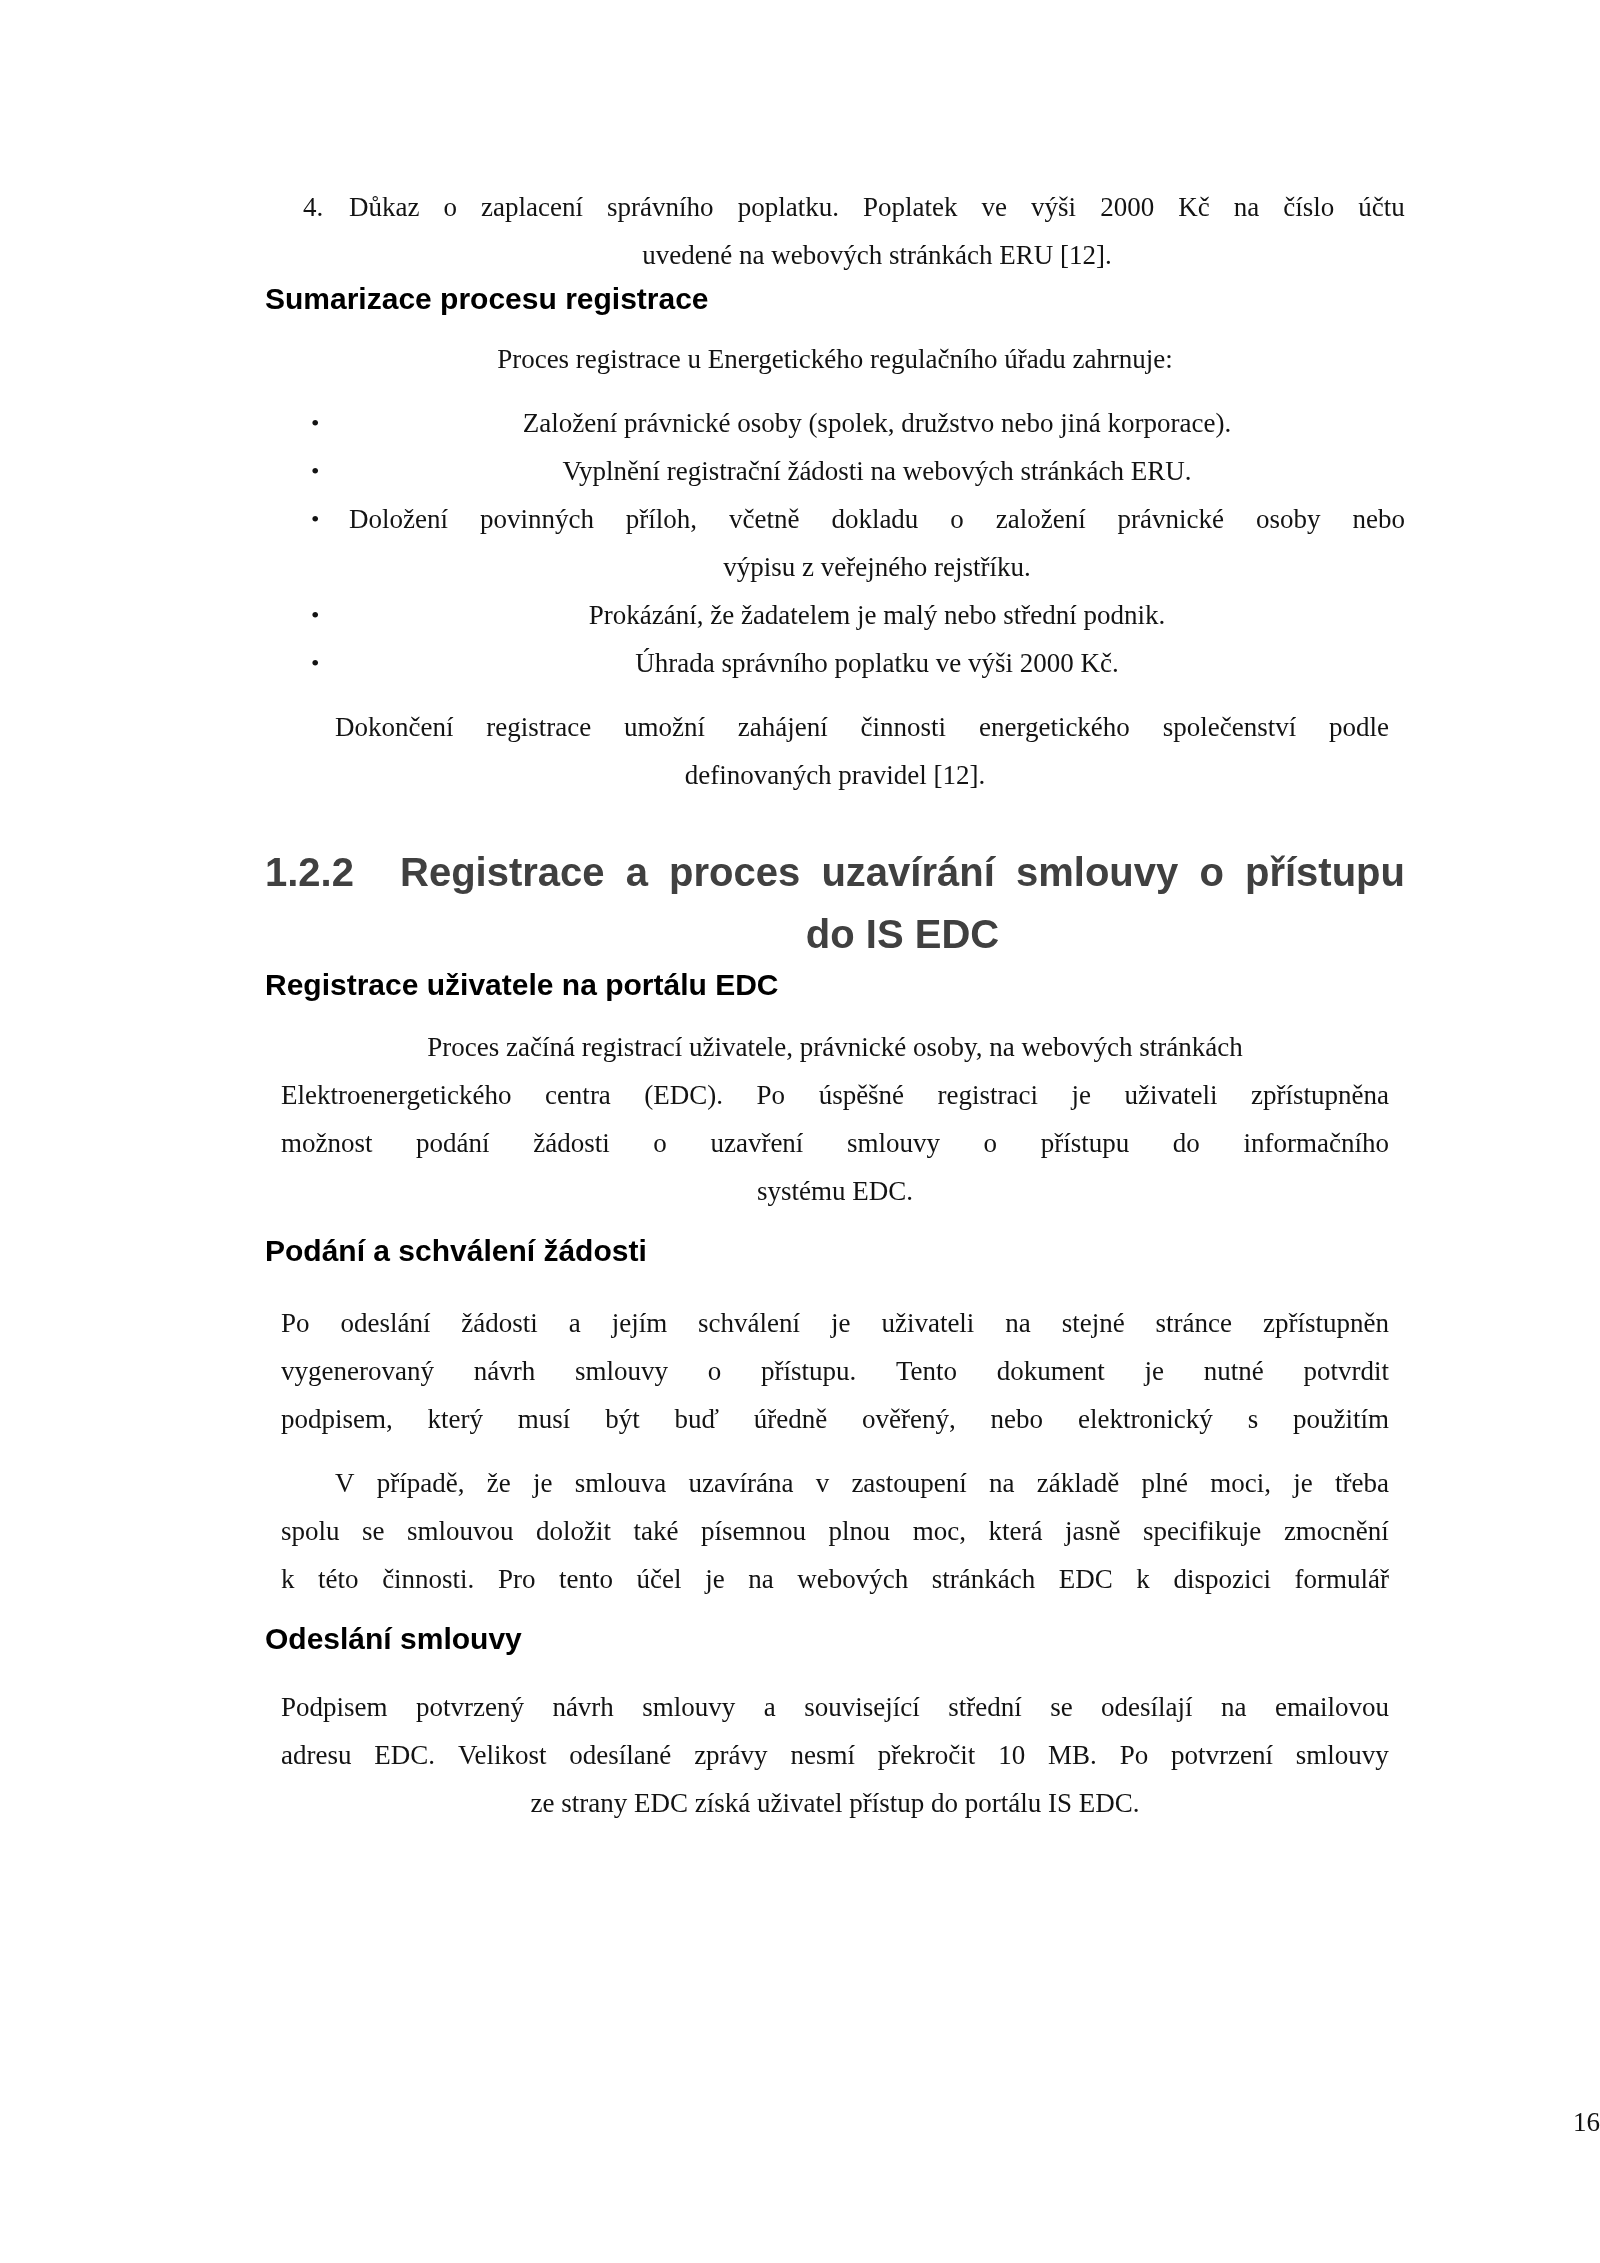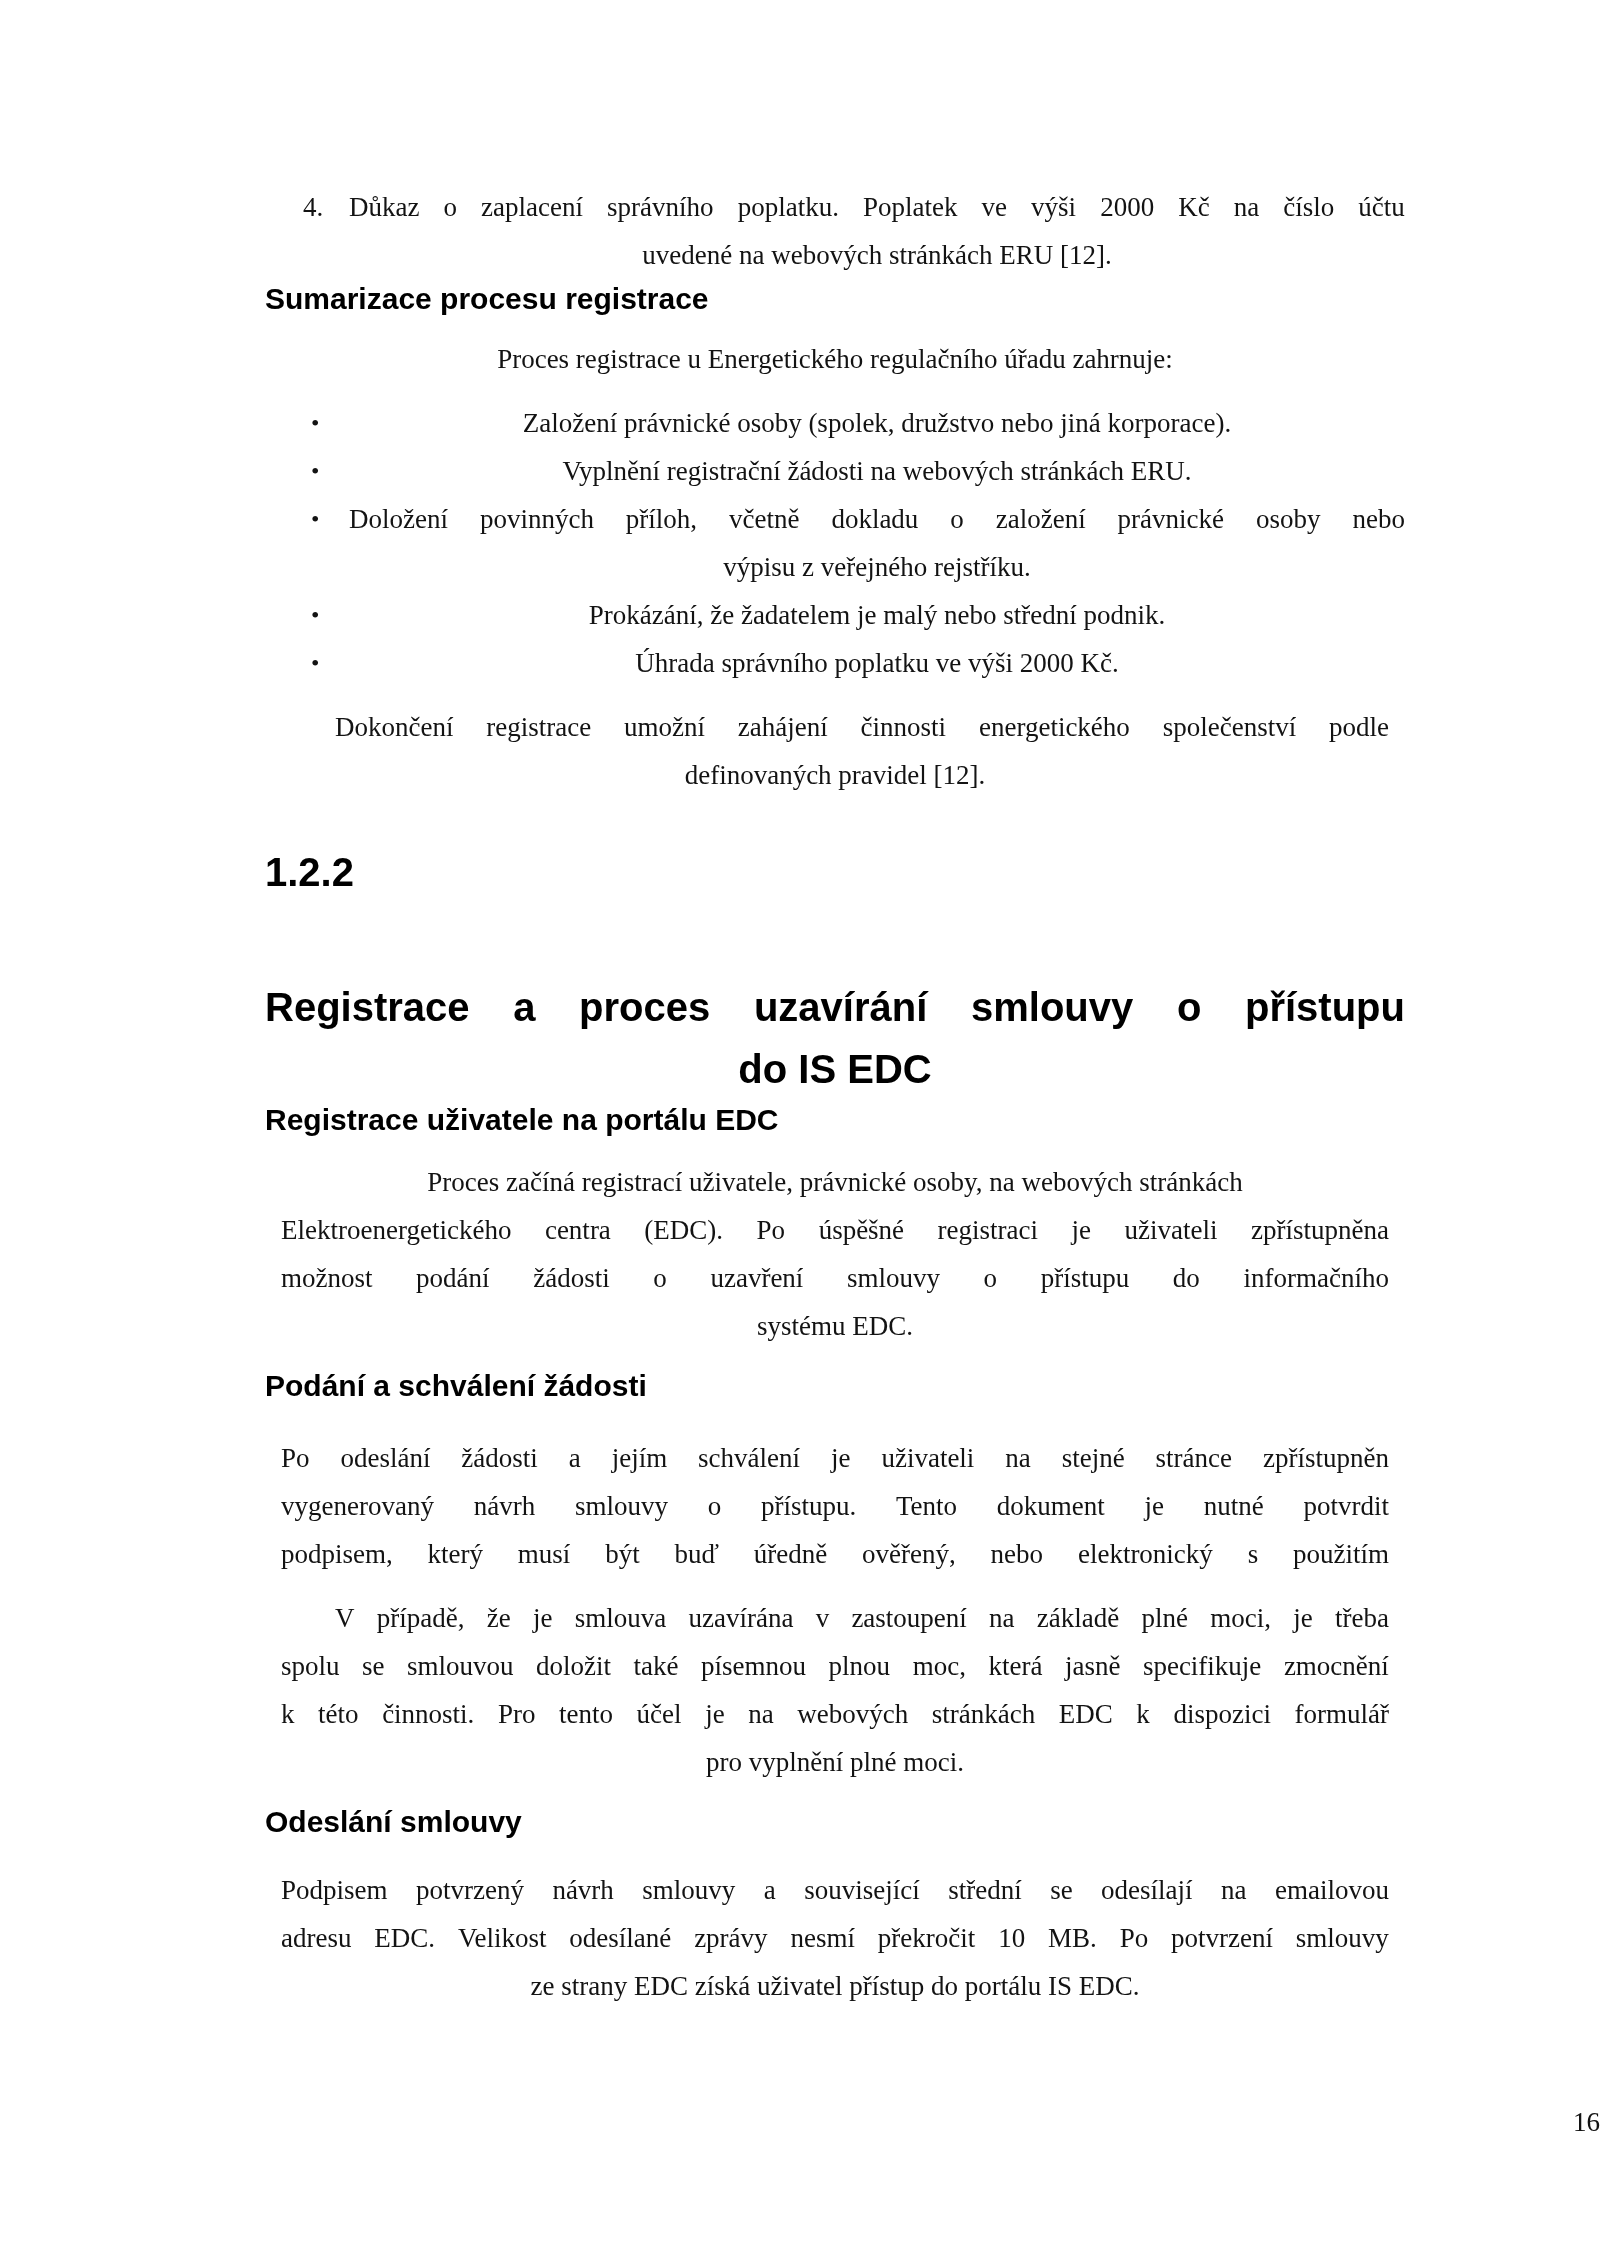--- a/index.html
+++ b/index.html
@@ -61,22 +61,21 @@
   .para-pod    { margin-top: 28px; }
   .para-odes   { margin-top: 24px; }
 
   .section-heading {
     display: flex;
     margin-top: 42px;
     font-family: "Liberation Sans", "DejaVu Sans", sans-serif;
     font-weight: bold;
     font-size: 40px;
     line-height: 62px;
-    color: #000000;
-    flex-direction: column;
+    color: #404040;
   }
   .sec-num { flex: 0 0 135px; }
   .sec-title { flex: 1 1 auto; min-width: 0; }
 
   .pageno {
     position: absolute;
     left: 0; right: 0;
     top: 2098px;
     text-align: right;
     font-size: 27px;
@@ -293,21 +292,20 @@
           <span>účel</span>
           <span>je</span>
           <span>na</span>
           <span>webových</span>
           <span>stránkách</span>
           <span>EDC</span>
           <span>k</span>
           <span>dispozici</span>
           <span>formulář</span>
         </div>
-      <div class="pline">pro vyplnění plné moci.</div>
     </div>
 
     <h3 class="subheading h-odeslani">Odeslání smlouvy</h3>
 
     <div class="para para-odes">
       <div class="jline">
           <span>Podpisem</span>
           <span>potvrzený</span>
           <span>návrh</span>
           <span>smlouvy</span>

